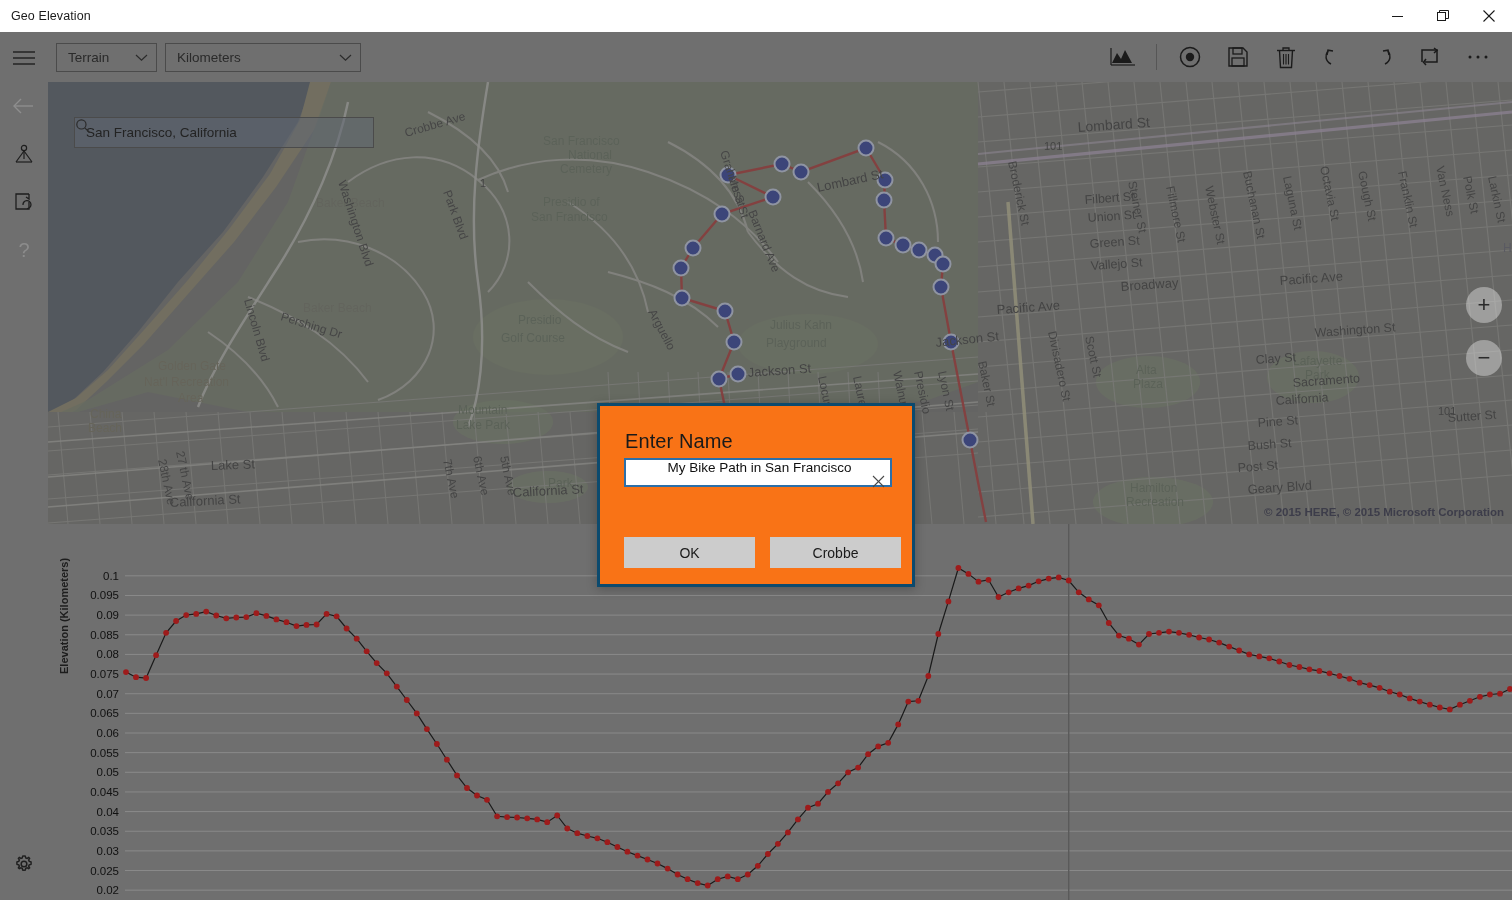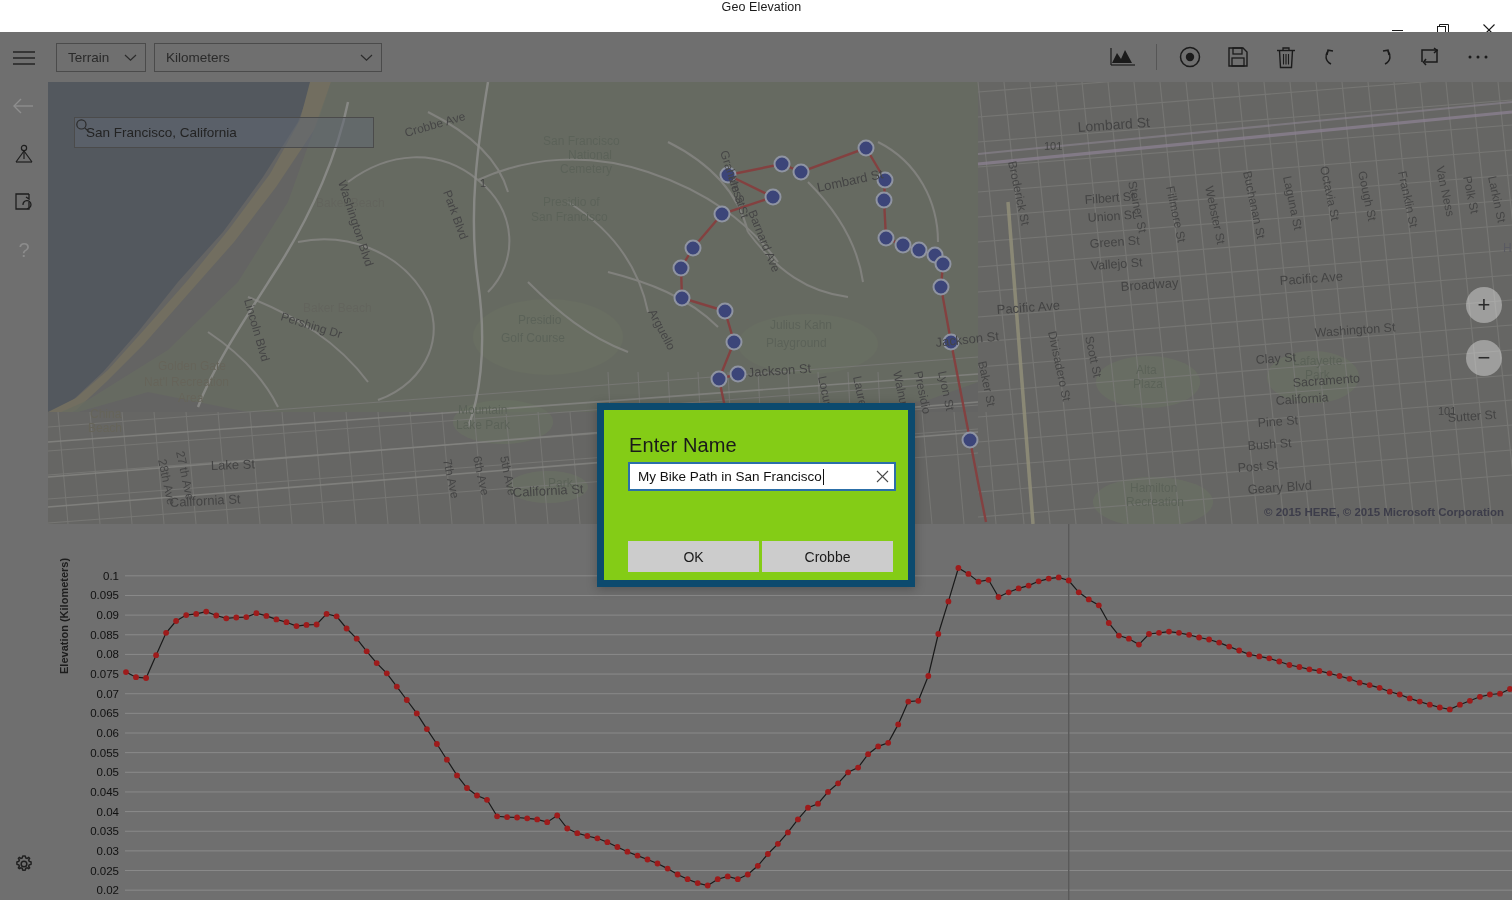--- a/index.html
+++ b/index.html
@@ -9,21 +9,21 @@
     font-family: "Liberation Sans", sans-serif;
     background: #fff;
   }
 
   #app { position: relative; width: 1512px; height: 900px; }
 
   
   .titlebar {
     position: absolute; top: 0; left: 0; width: 1512px; height: 32px;
     background: #ffffff;
-    display: flex; align-items: center; flex-direction: column;
+    display: flex; align-items: center;
   }
   .titlebar .app-title {
     font-size: 12.5px; color: #1a1a1a; padding-left: 11px; letter-spacing: .1px;
   }
   .winbtns { margin-left: auto; display: flex; height: 32px; }
   .winbtn {
     width: 46px; height: 32px; display: flex; align-items: center; justify-content: center;
   }
   .winbtn svg { display: block; }
 
@@ -47,22 +47,22 @@
   
   .cmdbar {
     position: absolute; left: 48px; top: 0; right: 0; height: 50px;
     display: flex; align-items: center;
   }
   .combo {
     height: 29px; border: 1px solid #4b4b4b; background: #6f6f6f;
     display: flex; align-items: center; color: #2a2a2a;
     font-size: 13.5px; padding: 0 8px 0 11px; margin-left: 8px;
   }
-  .combo.terrain { width: 90px; }
-  .combo.units { width: 228px; }
+  .combo.terrain { width: 101px; }
+  .combo.units { width: 196px; }
   .combo .lbl { flex: 0 0 auto; }
   .combo .chev { margin-left: auto; display: flex; }
 
   .cmd-icons { margin-left: auto; display: flex; align-items: center; padding-right: 10px; }
   .cmd-icon {
     width: 48px; height: 44px; display: flex; align-items: center; justify-content: center;
   }
   .cmd-sep { width: 1px; height: 26px; background: #565656; margin: 0 9px; }
 
   
@@ -105,39 +105,39 @@
   .ylabel {
     position: absolute; left: 10px; top: 150px;
     transform: rotate(-90deg); transform-origin: left top;
     font-size: 11px; font-weight: bold; color: #1d1d1d; white-space: nowrap;
   }
 
   
   .scrim { position: absolute; inset: 0; background: transparent; }
   .dialog {
     position: absolute; left: 597px; top: 371px; width: 318px; height: 184px;
-    background: #84cc16; border: 7px solid #0c4a6e;
+    background: #f97316; border: 3px solid #0c4a6e;
     box-shadow: 0 2px 10px rgba(0,0,0,.25);
     z-index: 50;
   }
   .dialog h2 {
     font-size: 20px; font-weight: normal; color: #1a1a1a;
     padding: 24px 0 0 25px; letter-spacing: .1px;
   }
   .field {
     position: absolute; left: 24px; top: 52px; width: 268px; height: 29px;
     background: #ffffff; border: 2px solid #2c6fa8;
-    display: flex; align-items: center; padding: 0 5px 0 8px;
+    display: flex; align-items: center; padding: 0 5px 0 8px; flex-direction: column;
   }
   .field .val { font-size: 13.5px; color: #111; white-space: nowrap; }
   .field .caret {
     width: 1px; height: 16px; background: #111; margin-left: 1px;
   }
   .field .clear { margin-left: auto; display: flex; }
-  .dbtns { position: absolute; left: 24px; top: 131px; display: flex; gap: 3px; }
+  .dbtns { position: absolute; left: 24px; top: 131px; display: flex; gap: 15px; }
   .dbtn {
     width: 131px; height: 31px; background: #cccccc; border: none;
     font-size: 14px; color: #1a1a1a; font-family: "Liberation Sans", sans-serif;
     display: flex; align-items: center; justify-content: center;
   }
 </style>
 </head>
 <body>
 
 <div id="app">

